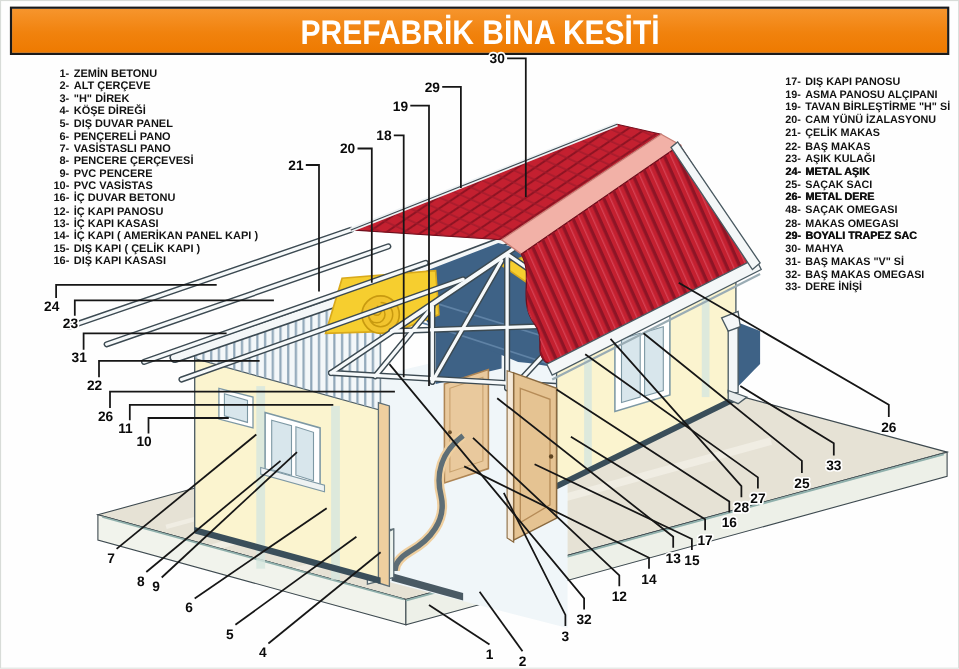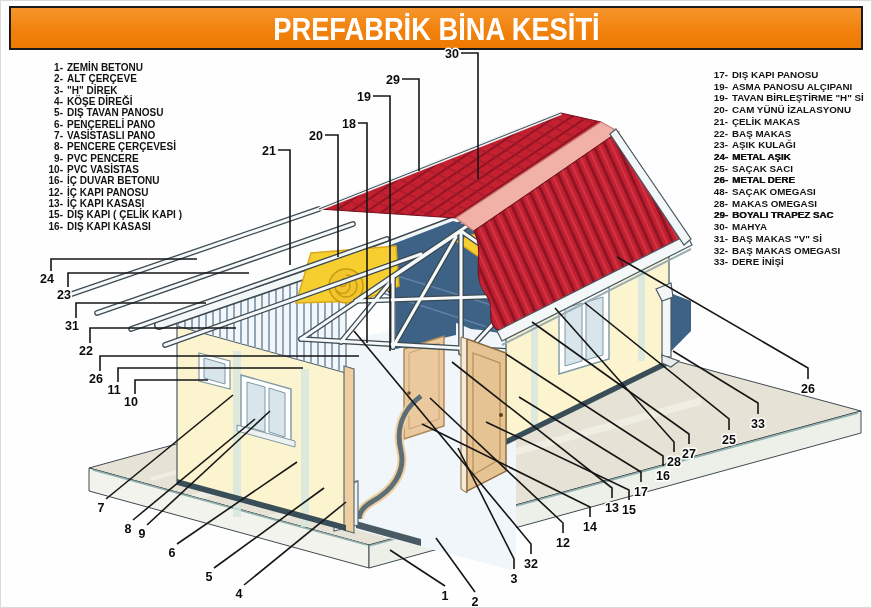--- a/index.html
+++ b/index.html
@@ -51,21 +51,21 @@
       <div class="row">
         <span class="num">3-</span>
         <span class="lbl">"H" DİREK</span>
       </div>
       <div class="row">
         <span class="num">4-</span>
         <span class="lbl">KÖŞE DİREĞİ</span>
       </div>
       <div class="row">
         <span class="num">5-</span>
-        <span class="lbl">DIŞ TAVAN PANOSU</span>
+        <span class="lbl">DIŞ DUVAR PANEL</span>
       </div>
       <div class="row">
         <span class="num">6-</span>
         <span class="lbl">PENÇERELİ PANO</span>
       </div>
       <div class="row">
         <span class="num">7-</span>
         <span class="lbl">VASİSTASLI PANO</span>
       </div>
       <div class="row">
@@ -84,20 +84,24 @@
         <span class="num">16-</span>
         <span class="lbl">İÇ DUVAR BETONU</span>
       </div>
       <div class="row">
         <span class="num">12-</span>
         <span class="lbl">İÇ KAPI PANOSU</span>
       </div>
       <div class="row">
         <span class="num">13-</span>
         <span class="lbl">İÇ KAPI KASASI</span>
+      </div>
+      <div class="row">
+        <span class="num">14-</span>
+        <span class="lbl">İÇ KAPI   ( AMERİKAN PANEL KAPI )</span>
       </div>
       <div class="row">
         <span class="num">15-</span>
         <span class="lbl">DIŞ KAPI ( ÇELİK KAPI )</span>
       </div>
       <div class="row">
         <span class="num">16-</span>
         <span class="lbl">DIŞ KAPI KASASI</span>
       </div>
     </div>

